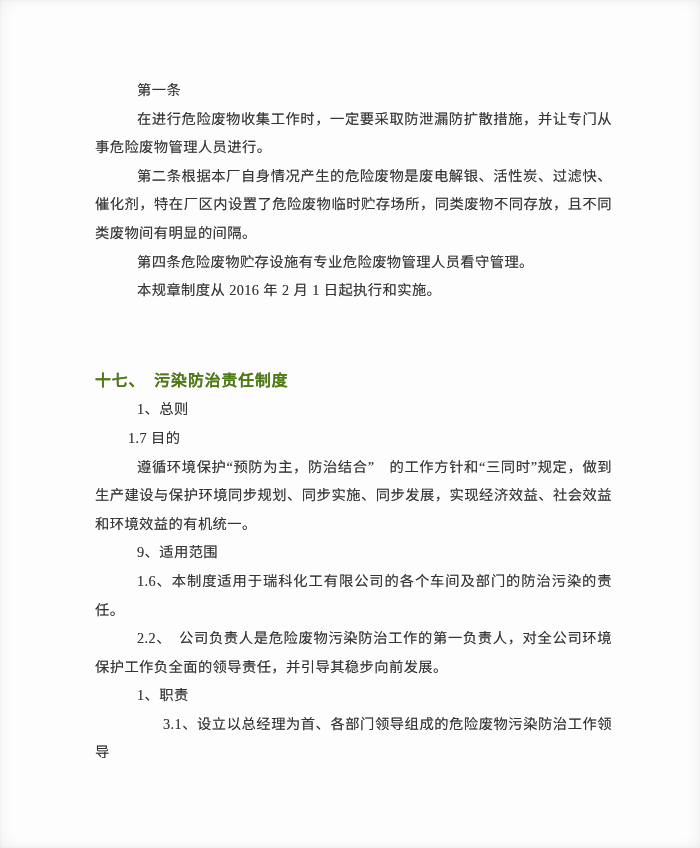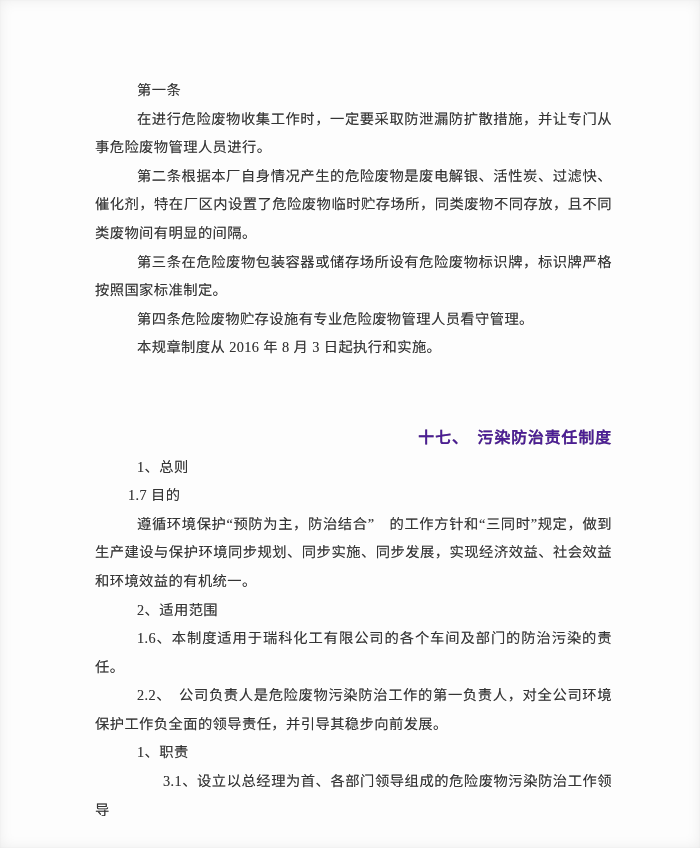--- a/index.html
+++ b/index.html
@@ -33,55 +33,54 @@
     text-indent: 42px;
     text-shadow: 0 0 0.5px rgba(50,50,50,0.45);
   }
   .para.indent-sm  { text-indent: 33px; }
   .para.indent-lg  { text-indent: 68px; }
   .section-title {
     margin: 62px 0 0 0;
     font-size: 15.8px;
     font-weight: bold;
     line-height: 28.6px;
-    text-align: right;
+    text-align: left;
     letter-spacing: 1px;
     text-indent: 0;
-    color: #4c1d95;
+    color: #4d7c0f;
     text-shadow: 0 0 0.5px rgba(40,40,40,0.5);
   }
 </style>
 </head>
 <body>
 
 <div class="page">
   <div class="content">
 
     <p class="para">第一条</p>
 
     <p class="para">在进行危险废物收集工作时，一定要采取防泄漏防扩散措施，并让专门从事危险废物管理人员进行。</p>
 
     <p class="para">第二条根据本厂自身情况产生的危险废物是废电解银、活性炭、过滤快、催化剂，特在厂区内设置了危险废物临时贮存场所，同类废物不同存放，且不同类废物间有明显的间隔。</p>
 
-    <p class="para">第三条在危险废物包装容器或储存场所设有危险废物标识牌，标识牌严格按照国家标准制定。</p>
 
     <p class="para">第四条危险废物贮存设施有专业危险废物管理人员看守管理。</p>
 
-    <p class="para">本规章制度从 2016 年 8 月 3 日起执行和实施。</p>
+    <p class="para">本规章制度从 2016 年 2 月 1 日起执行和实施。</p>
 
     <h2 class="section-title">十七、　污染防治责任制度</h2>
 
     <p class="para">1、总则</p>
 
     <p class="para indent-sm">1.7 目的</p>
 
 
     <p class="para">遵循环境保护“预防为主，防治结合”　的工作方针和“三同时”规定，做到生产建设与保护环境同步规划、同步实施、同步发展，实现经济效益、社会效益和环境效益的有机统一。</p>
 
-    <p class="para">2、适用范围</p>
+    <p class="para">9、适用范围</p>
 
     <p class="para">1.6、本制度适用于瑞科化工有限公司的各个车间及部门的防治污染的责任。</p>
 
     <p class="para">2.2、　公司负责人是危险废物污染防治工作的第一负责人，对全公司环境保护工作负全面的领导责任，并引导其稳步向前发展。</p>
 
     <p class="para">1、职责</p>
 
     <p class="para indent-lg">3.1、设立以总经理为首、各部门领导组成的危险废物污染防治工作领导</p>
 
   </div>

